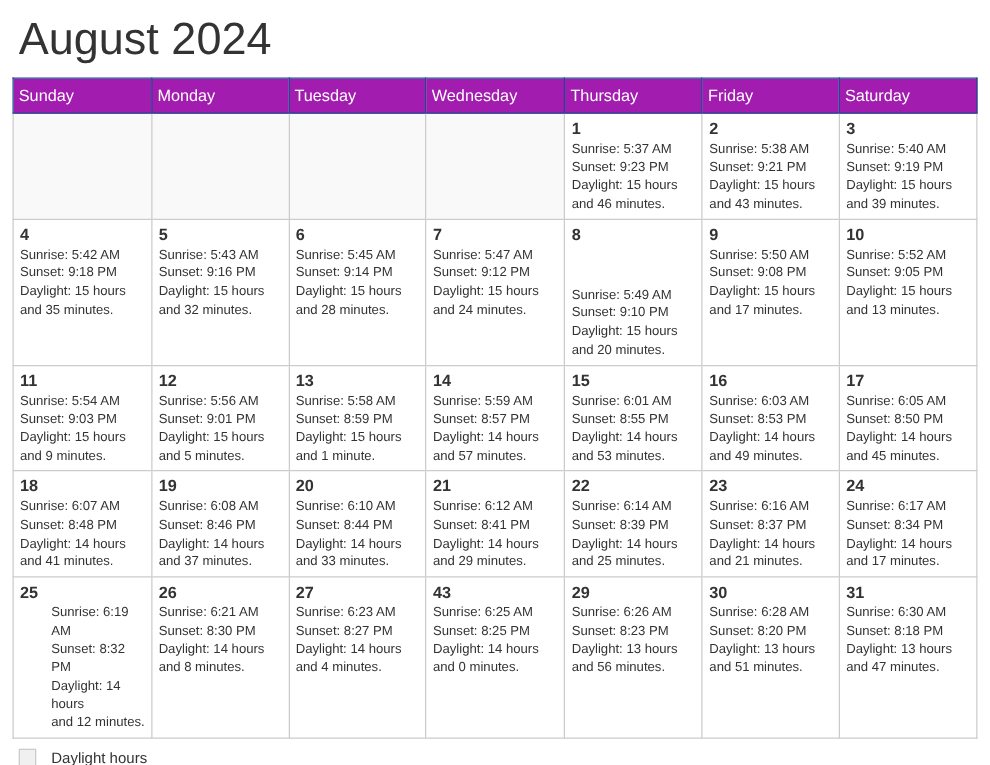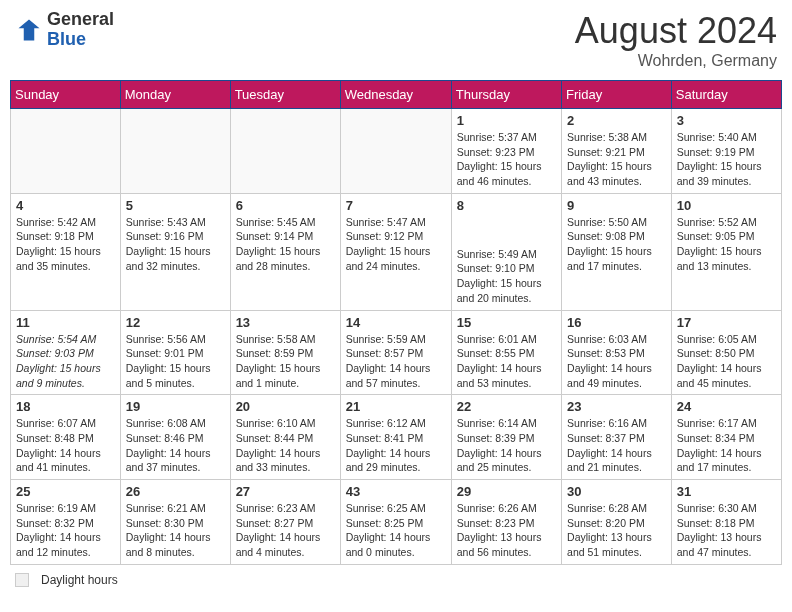--- a/index.html
+++ b/index.html
@@ -45,21 +45,21 @@
     .location {
       font-size: 16px;
       color: #555;
     }
     .calendar {
       width: 100%;
       border-collapse: collapse;
       font-size: 11px;
     }
     .calendar th {
-      background: #be185d;
+      background: #a21caf;
       color: #fff;
       padding: 6px 4px;
       text-align: left;
       font-size: 13px;
       font-weight: normal;
       border: 1px solid #1a4a90;
     }
     .calendar td {
       border: 1px solid #ccc;
       vertical-align: top;
@@ -97,32 +97,22 @@
       height: 14px;
       background: #f0f0f0;
       border: 1px solid #ccc;
       display: inline-block;
     }
   </style>
 </head>
 <body>
 
 <div class="header">
-  <div class="logo">
-    <svg class="logo-icon" viewBox="0 0 32 32" xmlns="http://www.w3.org/2000/svg">
-      <polygon points="16,4 28,14 22,14 22,28 10,28 10,14 4,14" fill="#2060b0"></polygon>
-    </svg>
-    <div class="logo-text">
-      <span class="logo-general">General</span><br>
-      <span class="logo-blue">Blue</span>
-    </div>
-  </div>
   <div class="title-block">
     <div class="month-year">August 2024</div>
-    <div class="location">Wohrden, Germany</div>
   </div>
 </div>
 
 <table class="calendar">
   <thead>
     <tr>
     <th>Sunday</th>
         <th>Monday</th>
         <th>Tuesday</th>
         <th>Wednesday</th>
@@ -206,21 +196,21 @@
           <span class="day-num">10</span>
           <div class="day-info" style="white-space: pre-line;">Sunrise: 5:52 AM
 Sunset: 9:05 PM
 Daylight: 15 hours
 and 13 minutes.</div>
         </td>
       </tr>
       <tr>
         <td class="">
           <span class="day-num">11</span>
-          <div class="day-info" style="white-space: pre-line; font-style: italic;">Sunrise: 5:54 AM
+          <div class="day-info" style="white-space: pre-line;">Sunrise: 5:54 AM
 Sunset: 9:03 PM
 Daylight: 15 hours
 and 9 minutes.</div>
         </td>
         <td class="">
           <span class="day-num">12</span>
           <div class="day-info" style="white-space: pre-line;">Sunrise: 5:56 AM
 Sunset: 9:01 PM
 Daylight: 15 hours
 and 5 minutes.</div>
@@ -308,21 +298,21 @@
           <span class="day-num">24</span>
           <div class="day-info" style="white-space: pre-line;">Sunrise: 6:17 AM
 Sunset: 8:34 PM
 Daylight: 14 hours
 and 17 minutes.</div>
         </td>
       </tr>
       <tr>
         <td class="">
           <span class="day-num">25</span>
-          <div class="day-info" style="white-space: pre-line;">Sunrise: 6:19 AM
+          <div class="day-info" style="white-space: pre-line; margin-left: 25px;">Sunrise: 6:19 AM
 Sunset: 8:32 PM
 Daylight: 14 hours
 and 12 minutes.</div>
         </td>
         <td class="">
           <span class="day-num">26</span>
           <div class="day-info" style="white-space: pre-line;">Sunrise: 6:21 AM
 Sunset: 8:30 PM
 Daylight: 14 hours
 and 8 minutes.</div>

